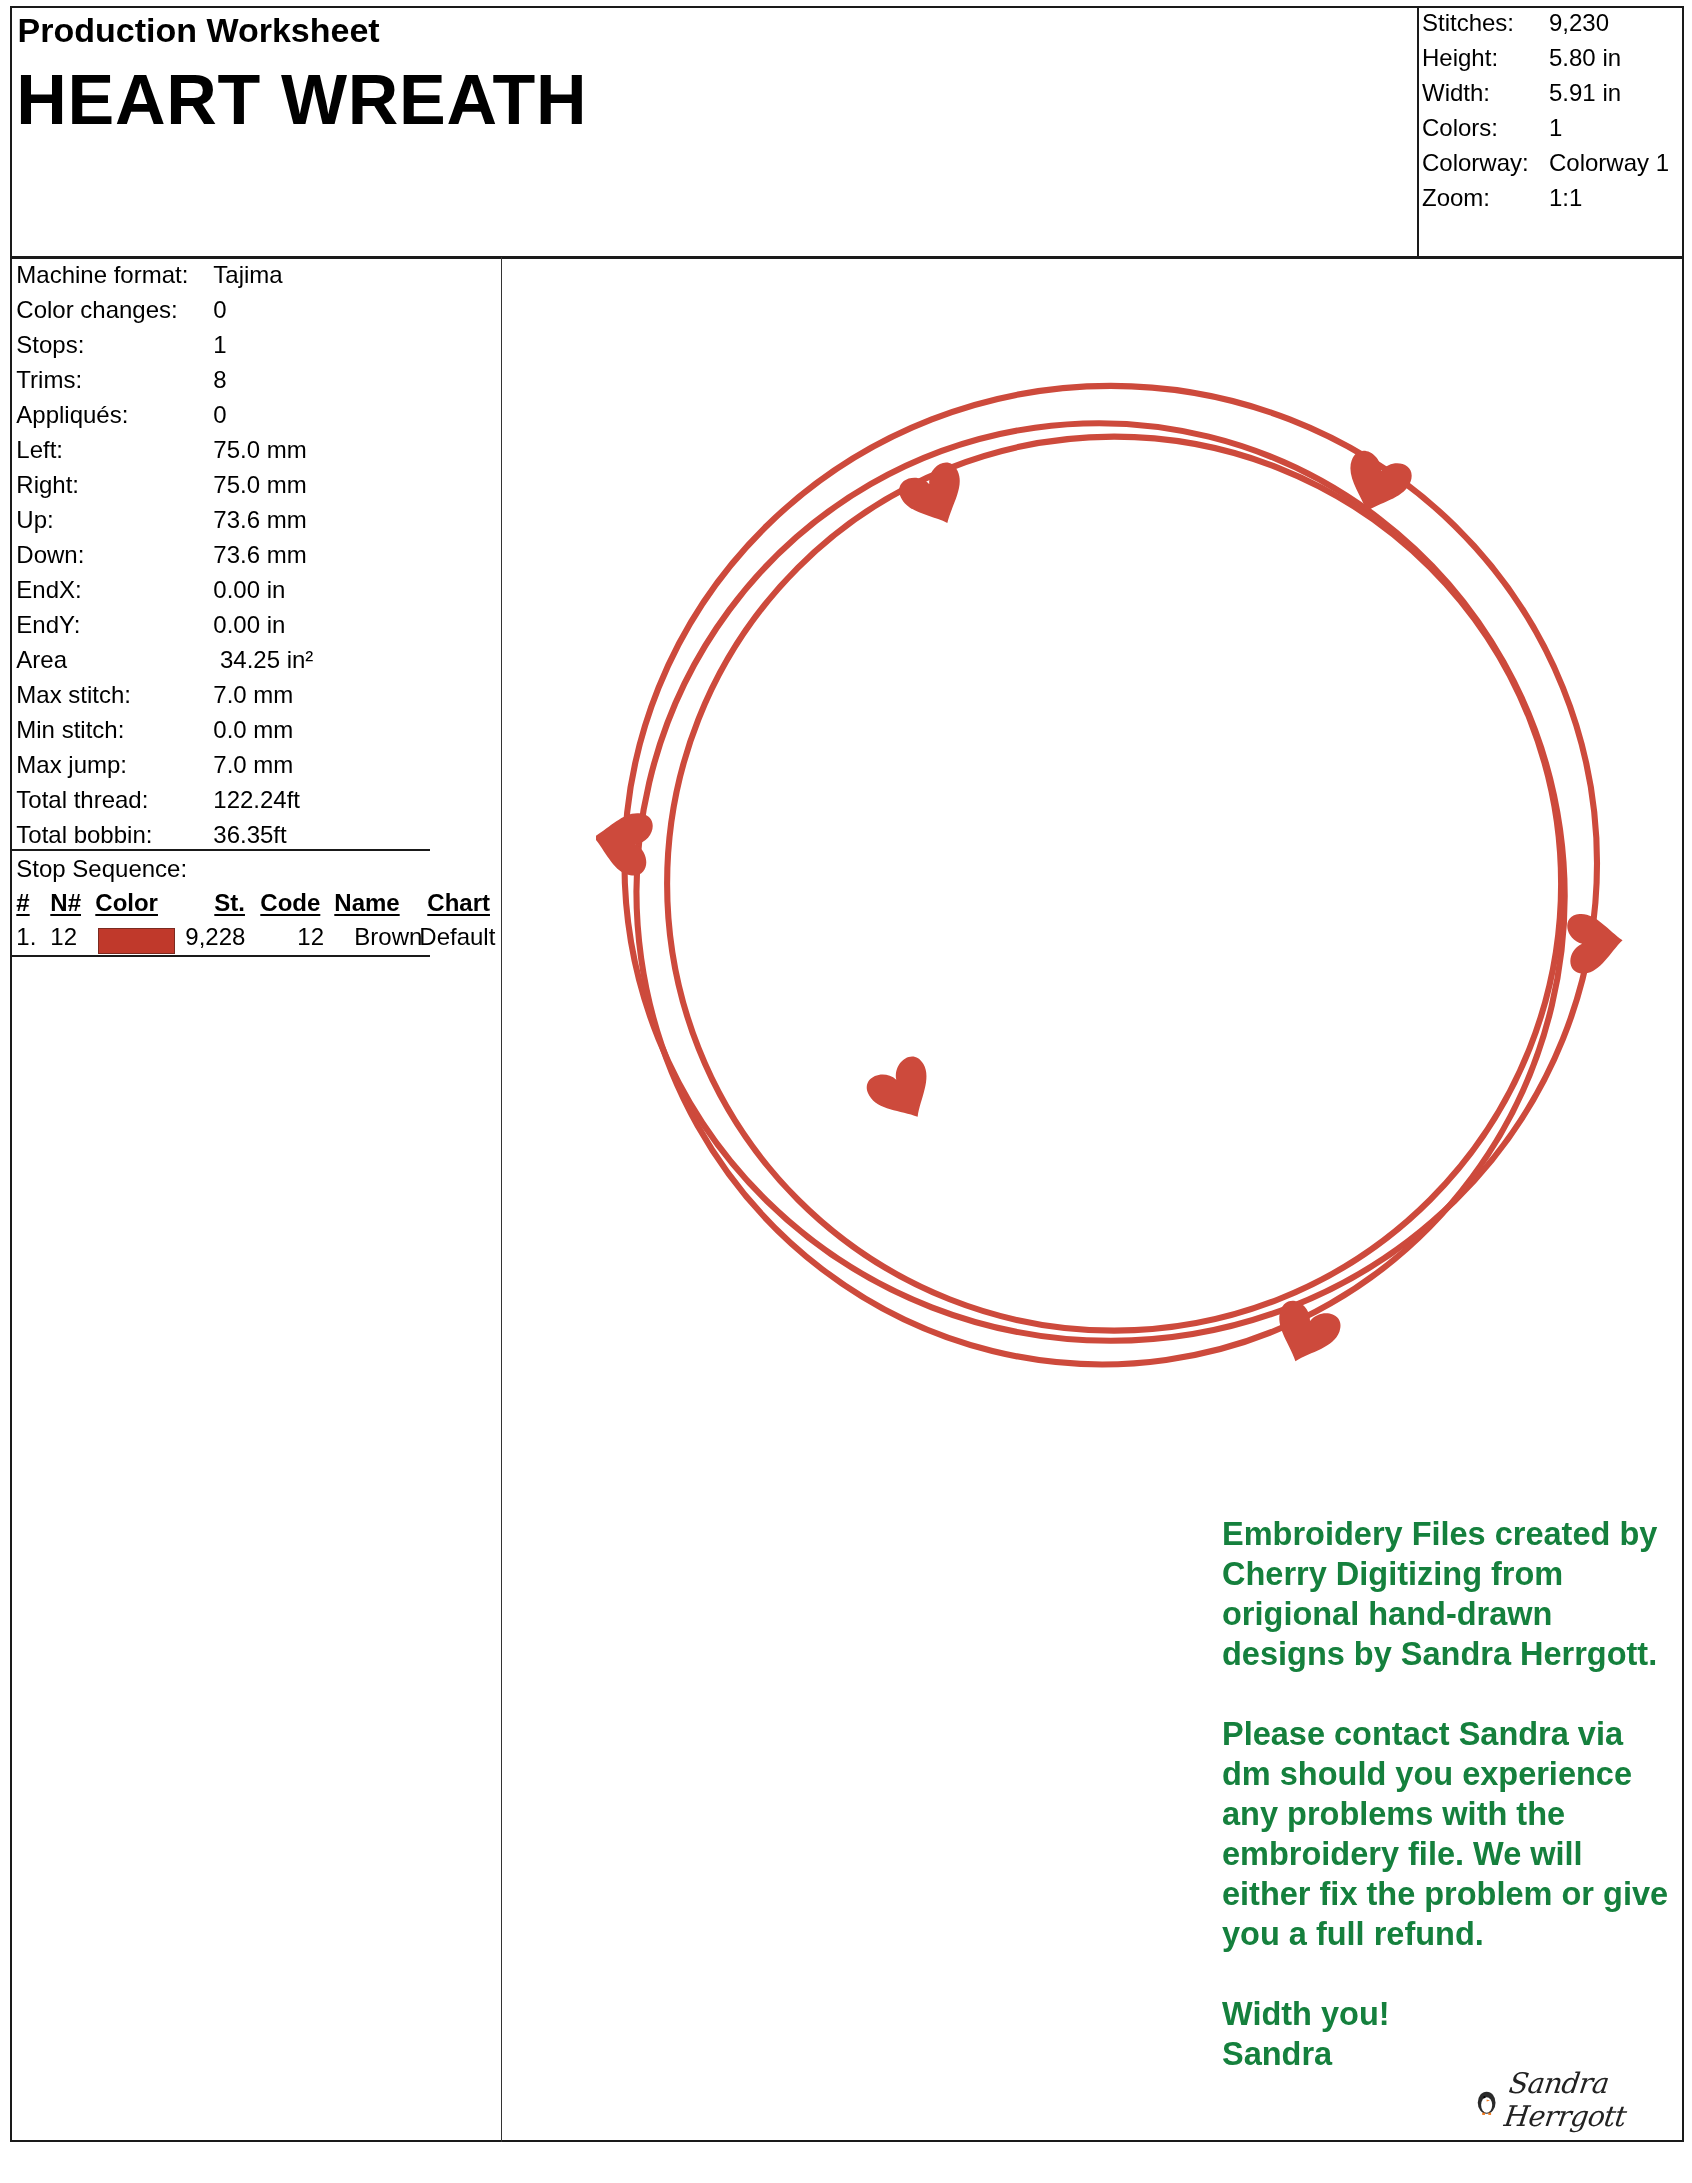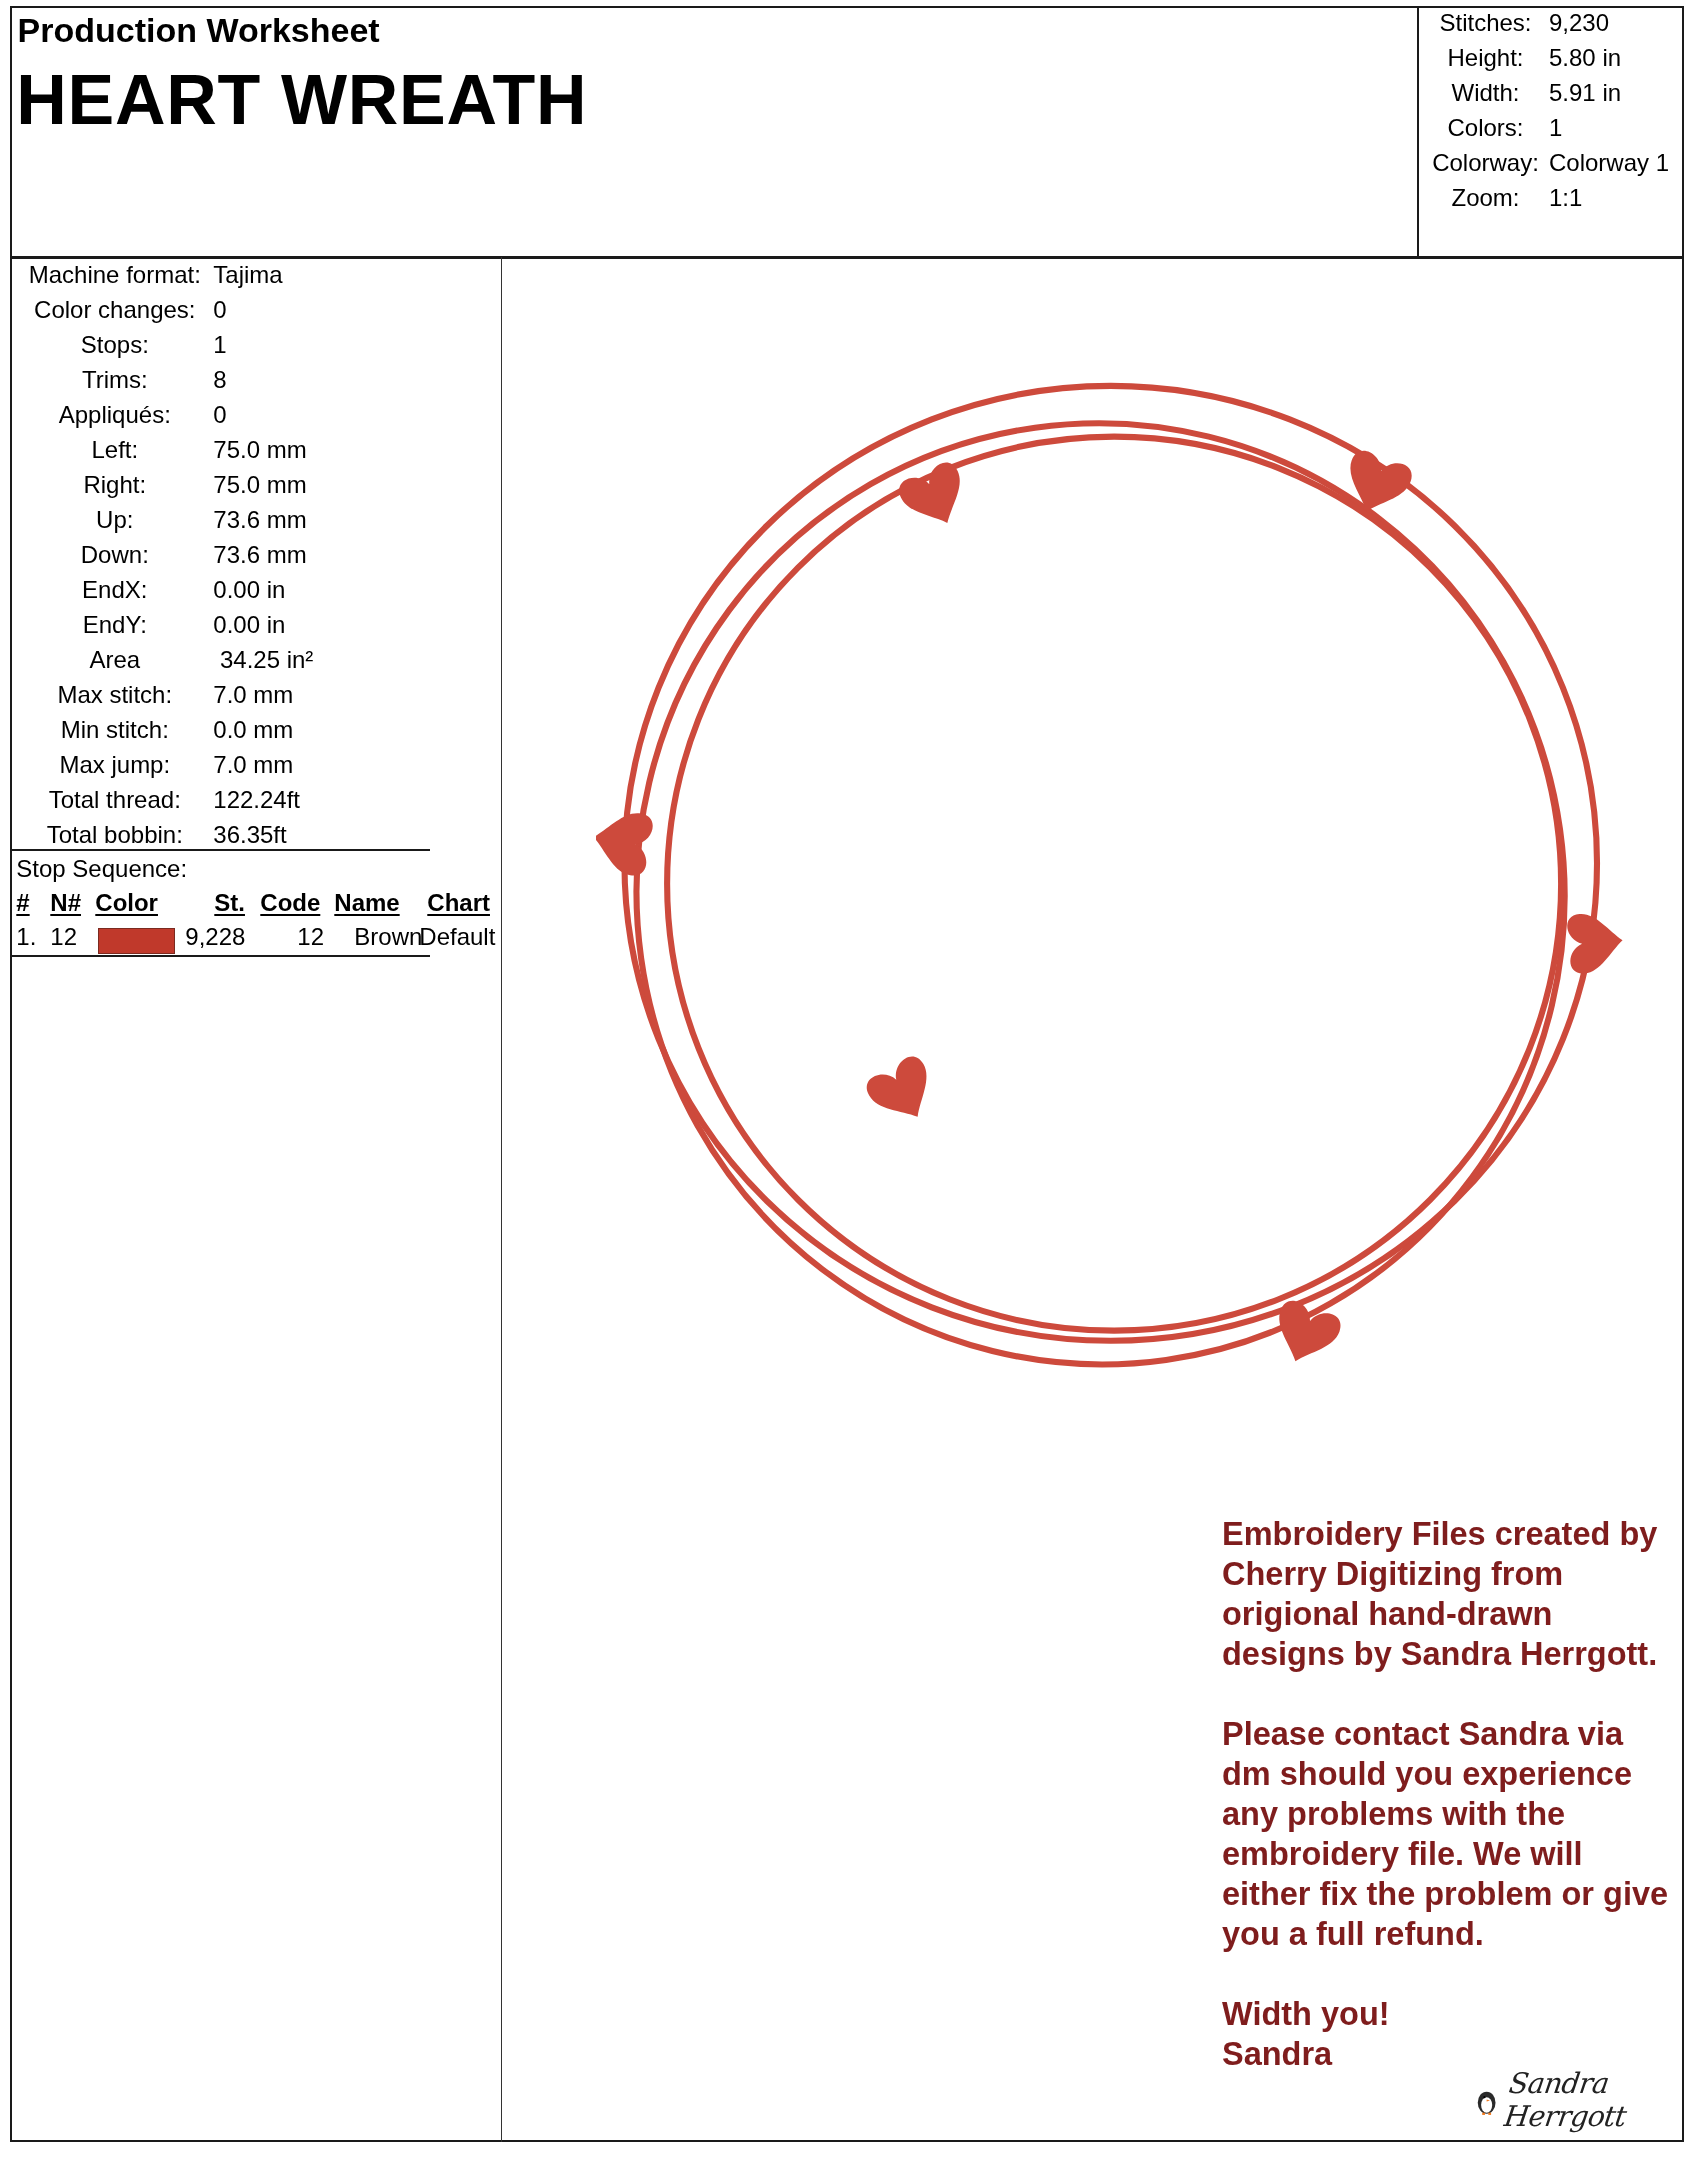--- a/index.html
+++ b/index.html
@@ -7,21 +7,21 @@
          font-family:"Liberation Sans", sans-serif; color:#000; }
   .box { position:absolute; border:2px solid #1a1a1a; box-sizing:border-box; }
   #header-box { left:9.5px; top:6.1px; width:1674px; height:252px; }
   #stats-box { left:1417px; top:6.1px; width:267px; height:252px; border-left:2px solid #1a1a1a; }
   #body-box { left:9.5px; top:257px; width:1674px; height:1885px; }
   #left-panel { position:absolute; left:9.5px; top:257px; width:492px; height:1885px;
                 border-right:1.4px solid #333; box-sizing:border-box; }
   .ws-title { position:absolute; left:17.6px; top:10.8px; font-size:34px; font-weight:bold; }
   .ws-name { position:absolute; left:16.3px; top:60px; font-size:70px; font-weight:bold; letter-spacing:0.7px; }
   .kv { display:flex; font-size:24px; line-height:35px; white-space:nowrap; }
-  .kv .k { width:197px;text-align:center; }
+  .kv .k { width:197px; }
   #stats-list { position:absolute; left:1422px; top:5.4px; }
   #stats-list .kv .k { width:127px; }
   #design-list { position:absolute; left:16.3px; top:257px; }
   #stop-section { position:absolute; left:9.5px; top:849px; width:420px; height:108px;
                   border-top:2px solid #1a1a1a; border-bottom:2px solid #1a1a1a; box-sizing:border-box; }
   #stop-title { position:absolute; left:6.8px; top:4.1px; font-size:24px; }
   .stop-table { position:absolute; left:6.8px; top:38px; font-size:24px; }
   .stop-head, .stop-row { position:relative; height:34px; }
   .stop-head span { position:absolute; font-weight:bold; text-decoration:underline; text-underline-offset:2.7px; }
   .stop-row span { position:absolute; }
@@ -180,21 +180,21 @@
   <g fill="#cd4a3c">
     <use href="#heart" transform="translate(485,140) rotate(-25) scale(2.1)"></use>
     <use href="#heart" transform="translate(1165,120) rotate(20) scale(2.1)"></use>
     <use href="#heart" transform="translate(75,690) rotate(100) scale(2.1)"></use>
     <use href="#heart" transform="translate(1440,835) rotate(-95) scale(2.0)"></use>
     <use href="#heart" transform="translate(435,1020) rotate(-30) scale(2.1)"></use>
     <use href="#heart" transform="translate(1060,1375) rotate(20) scale(2.1)"></use>
   </g>
 </svg>
 
-<div id="note" style="color: #7f1d1d;">
+<div id="note" style="color: #15803d;">
   <p>Embroidery Files created by Cherry Digitizing from origional hand-drawn designs by Sandra Herrgott.</p>
   <p>Please contact Sandra via dm should you experience any problems with the embroidery file. We will either fix the problem or give you a full refund.</p>
   <p class="last">
     <span>Width you!</span><br>
     <span>Sandra</span>
   </p>
 </div>
 
 <div id="signature">
   <svg width="41" height="41" viewBox="0 0 60 60">

